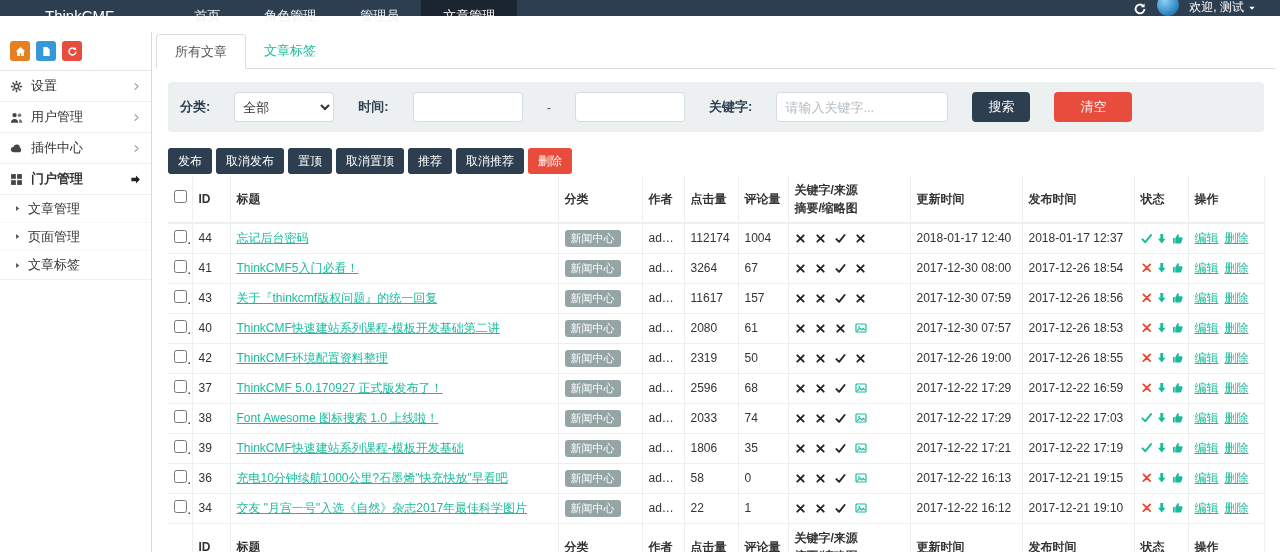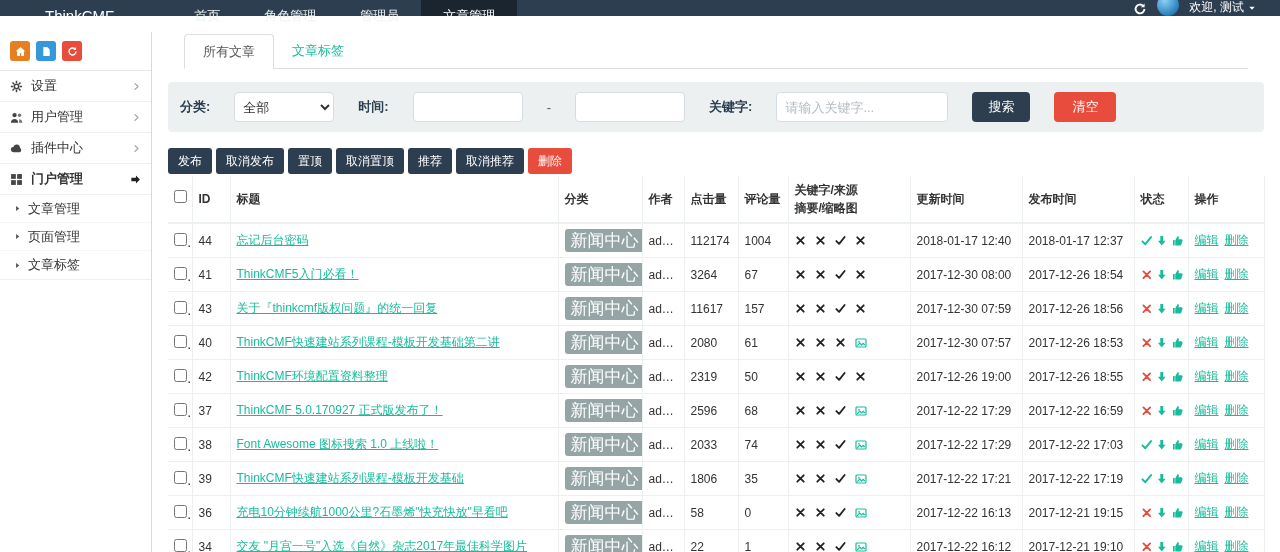--- a/index.html
+++ b/index.html
@@ -32,47 +32,47 @@
   .menu-head .chev{font-size:9px;color:#9aa4ad}
   .menu-item.active .menu-head .label{font-weight:bold}
   .menu-item.active .menu-head .chev{color:#222;font-size:11px}
   .submenu{list-style:none;border-top:1px solid #f0f0f0}
   .submenu-item{height:28px;display:flex;align-items:center;gap:7px;padding:0 10px 0 14px;cursor:pointer;border-bottom:1px solid #f7f7f7;font-size:13px;color:#333}
   .submenu-item:last-child{border-bottom:none}
   .submenu-item .tri{font-size:7px;color:#555}
 
   
   .main{margin-left:152px;height:520px;padding-top:18px}
-  .tabs{display:flex;margin:0 32px;border-bottom:1px solid #ddd}
+  .tabs{display:flex;margin:0 4px;border-bottom:1px solid #ddd}
   .tab{padding:0 18px;line-height:33px;font-size:13px;color:#18bc9c;cursor:pointer}
   .tab.active{background:#fff;border:1px solid #ddd;border-bottom:1px solid #fff;margin-bottom:-1px;border-radius:4px 4px 0 0;color:#555;cursor:default}
 
   .filter{margin:13px 16px 0;background:#ecf0f1;border-radius:4px;padding:10px 12px;display:flex;align-items:center;gap:24px}
   .filter label{font-weight:bold;font-size:13px;color:#2c3e50}
   .filter select{width:100px;height:30px;border:1px solid #d5dde2;border-radius:4px;background:#fff;font-size:13px;padding:0 4px;color:#333}
   .filter input{height:30px;border:1px solid #d5dde2;border-radius:4px;background:#fff;font-size:13px;padding:0 8px;color:#333}
   .filter input::placeholder{color:#b4bcc2}
   .time-input{width:110px}
   .kw-input{width:172px}
   .sep{color:#555}
   .btn{height:30px;border:none;border-radius:4px;background:#2c3e50;color:#fff;font-size:13px;padding:0 16px;cursor:pointer}
-  .btn.danger{background:#e74c3c;padding:0 18px}
+  .btn.danger{background:#e74c3c;padding:0 26px}
 
   .bulk{margin:16px 16px 0;display:flex;gap:4px}
   .bulk .btn{height:26px;font-size:12px;padding:0 10px;border-radius:3px}
 
   
   .grid-table{margin:2px 16px 0;border-collapse:collapse;table-layout:fixed;width:1096px;font-size:12px}
   .grid-table th,.grid-table td{text-align:left;padding:5px 6px;border-right:1px solid #ecf0f1;vertical-align:middle}
   .grid-table th{border-bottom:2px solid #ecf0f1;font-size:12px;color:#333;white-space:pre-line;line-height:1.5;font-weight:bold}
   .grid-table td{border-bottom:1px solid #ecf0f1;height:30px;white-space:nowrap;overflow:hidden;text-overflow:ellipsis;color:#333}
   .grid-table tfoot th{border-bottom:none}
   .grid-table input[type=checkbox]{margin:0;width:13px;height:13px;cursor:pointer}
   .link{color:#18bc9c;text-decoration:underline;cursor:pointer}
-  .badge{display:inline-block;background:#95a5a6;color:#fff;font-size:17px;line-height:1;padding:3px 6px;border-radius:3px}
+  .badge{display:inline-block;background:#95a5a6;color:#fff;font-size:11px;line-height:1;padding:3px 6px;border-radius:3px}
   .flags{display:flex;gap:9px;align-items:center;color:#222}
   .flags .icon{font-size:11px}
   .flags .image-flag{color:#18bc9c;font-size:12px}
   .status-cell{display:flex;gap:4px;align-items:center}
   .status-cell .icon{font-size:11.5px;cursor:pointer;color:#18bc9c}
   .status-cell .st-x{color:#e74c3c}
   .ops{display:flex;gap:6px}
 </style>
 </head>
 <body>

